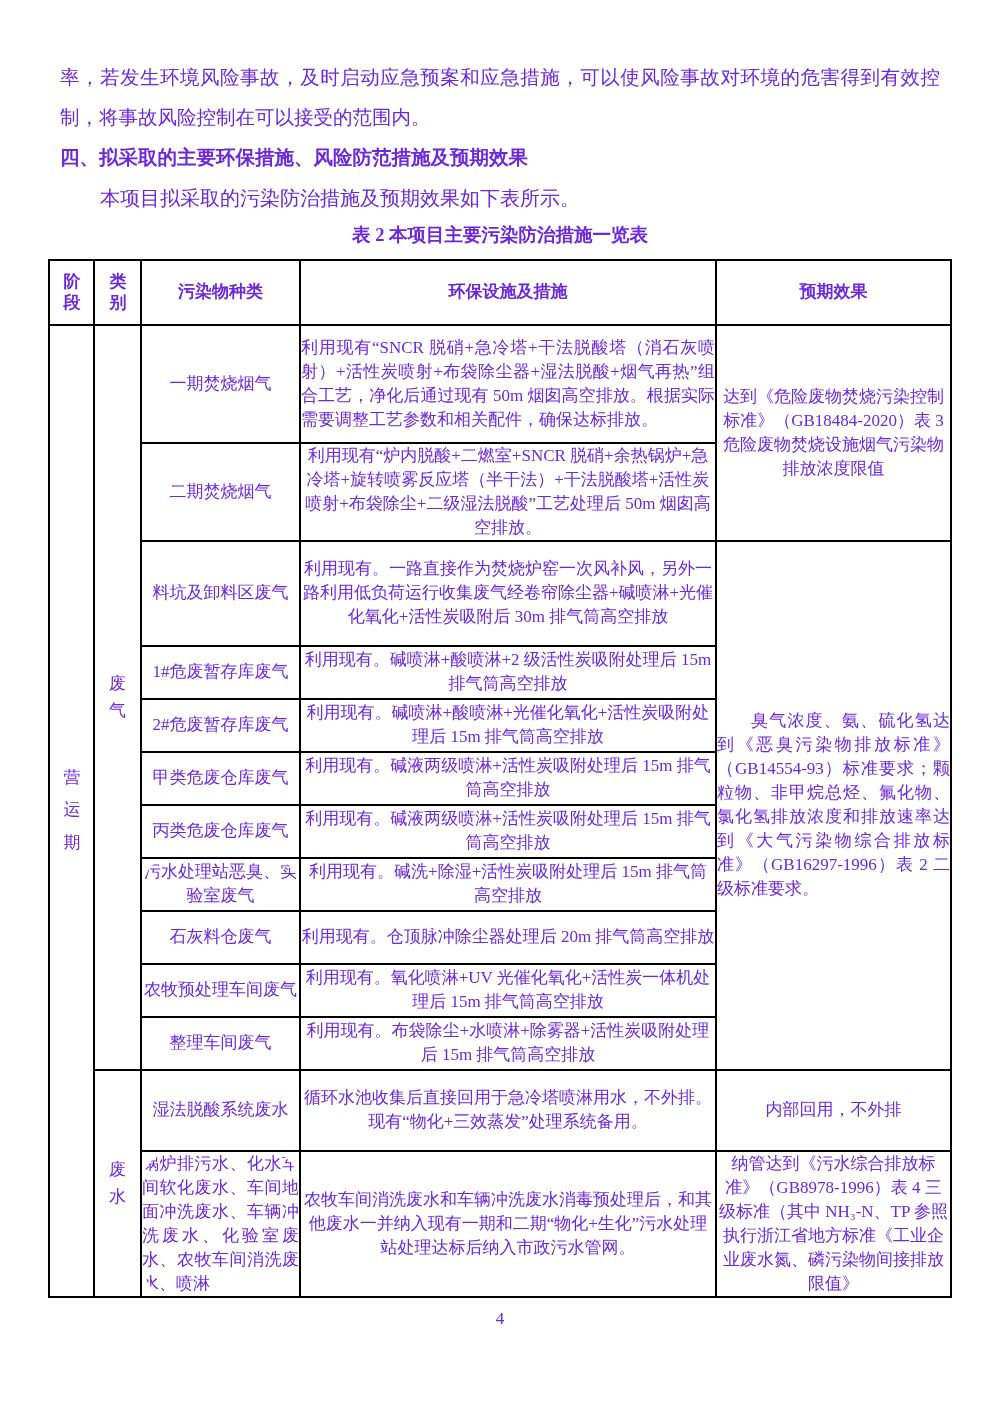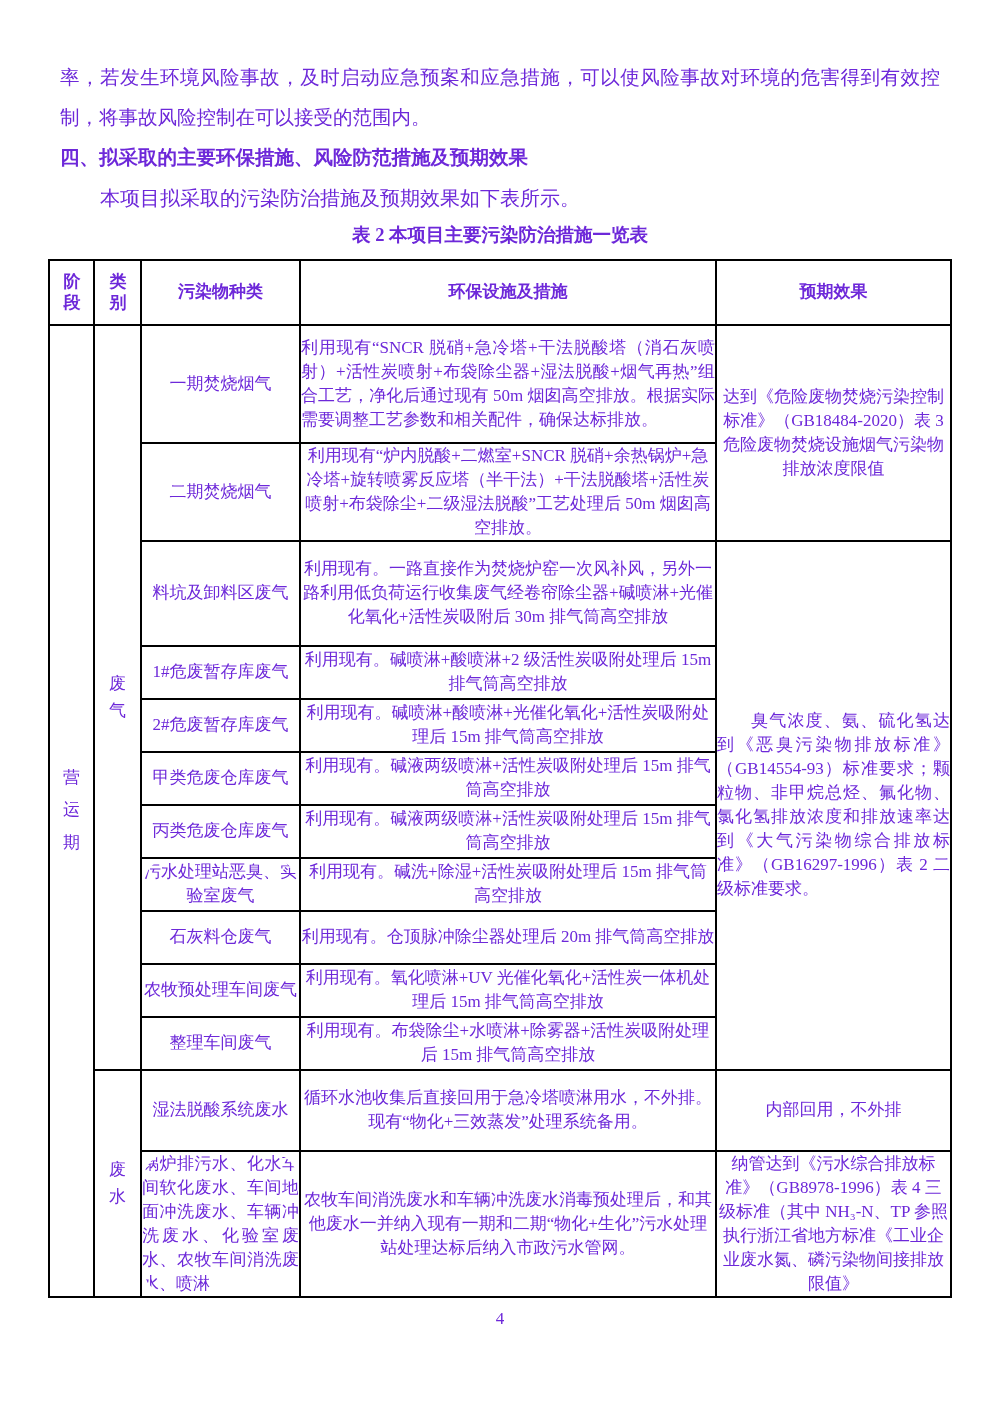--- a/index.html
+++ b/index.html
@@ -70,21 +70,21 @@
     word-break:break-all;
     line-height:1.25;
     text-align:right;
   }
   .vert {
     width:1.05em; margin:0 auto;
     word-break:break-all;
     line-height:1.6;
     text-align:center;
   }
-  .vstage { line-height:1.9; }
+  .vstage { line-height:1.9;text-align:right; }
   .page-number {
     margin-top:9px;
     text-align:center;
     font-size:17px; line-height:24px;
   }
 </style>
 </head>
 <body>
 
 <div class="page">

